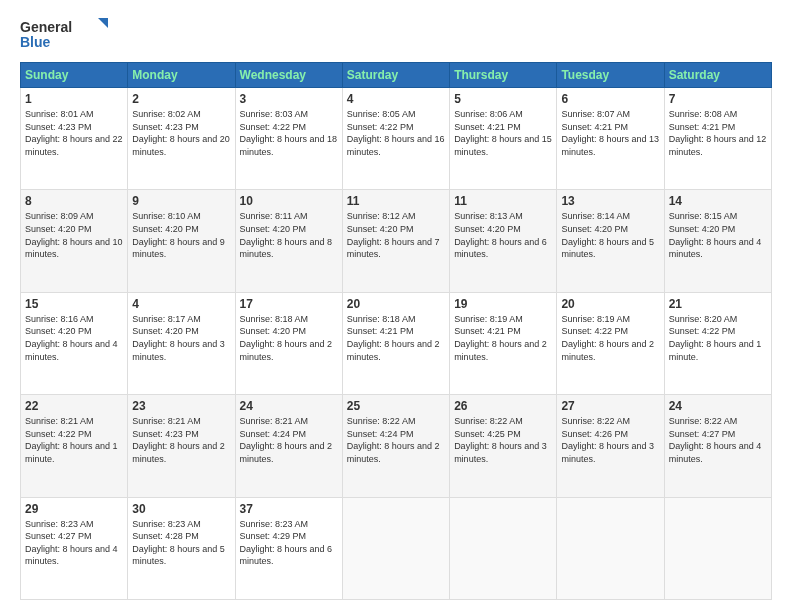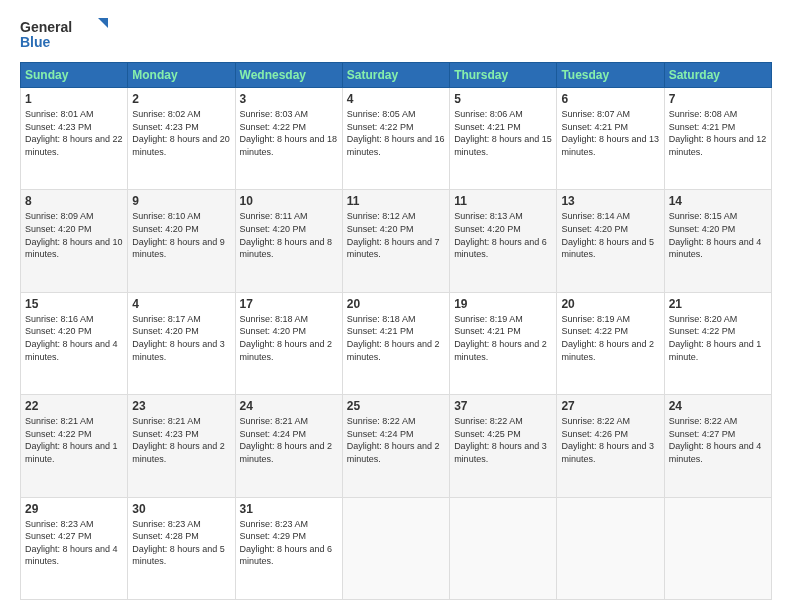--- a/index.html
+++ b/index.html
@@ -216,21 +216,21 @@
           </td>
           <td>
             <span class="day-num">24</span>
             <div class="day-info">Sunrise: 8:21 AM<br>Sunset: 4:24 PM<br>Daylight: 8 hours and 2 minutes.</div>
           </td>
           <td>
             <span class="day-num">25</span>
             <div class="day-info">Sunrise: 8:22 AM<br>Sunset: 4:24 PM<br>Daylight: 8 hours and 2 minutes.</div>
           </td>
           <td>
-            <span class="day-num">37</span>
+            <span class="day-num">26</span>
             <div class="day-info">Sunrise: 8:22 AM<br>Sunset: 4:25 PM<br>Daylight: 8 hours and 3 minutes.</div>
           </td>
           <td>
             <span class="day-num">27</span>
             <div class="day-info">Sunrise: 8:22 AM<br>Sunset: 4:26 PM<br>Daylight: 8 hours and 3 minutes.</div>
           </td>
           <td>
             <span class="day-num">24</span>
             <div class="day-info">Sunrise: 8:22 AM<br>Sunset: 4:27 PM<br>Daylight: 8 hours and 4 minutes.</div>
           </td>
@@ -238,21 +238,21 @@
         <tr>
           <td>
             <span class="day-num">29</span>
             <div class="day-info">Sunrise: 8:23 AM<br>Sunset: 4:27 PM<br>Daylight: 8 hours and 4 minutes.</div>
           </td>
           <td>
             <span class="day-num">30</span>
             <div class="day-info">Sunrise: 8:23 AM<br>Sunset: 4:28 PM<br>Daylight: 8 hours and 5 minutes.</div>
           </td>
           <td>
-            <span class="day-num">31</span>
+            <span class="day-num">37</span>
             <div class="day-info">Sunrise: 8:23 AM<br>Sunset: 4:29 PM<br>Daylight: 8 hours and 6 minutes.</div>
           </td>
           <td class="empty-cell"></td>
           <td class="empty-cell"></td>
           <td class="empty-cell"></td>
           <td class="empty-cell"></td>
         </tr>
       </tbody>
   </table>
 </div>

